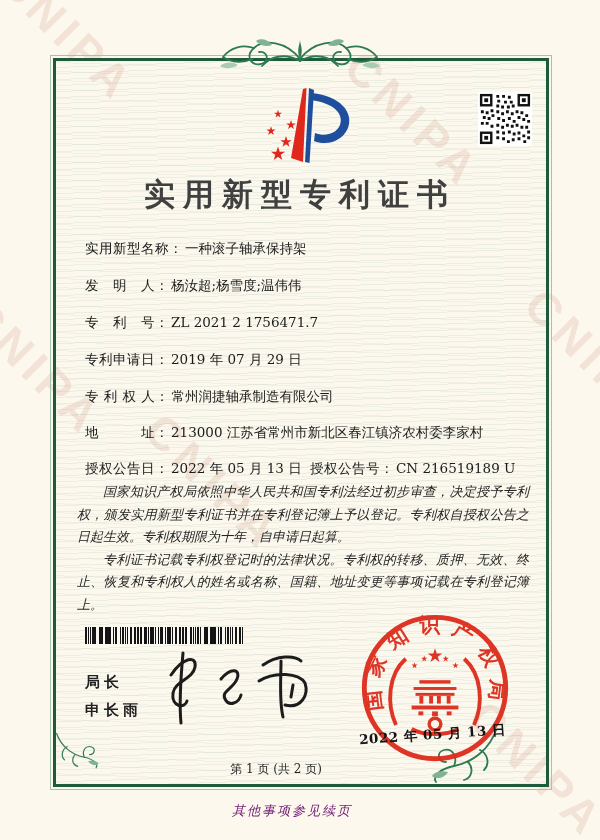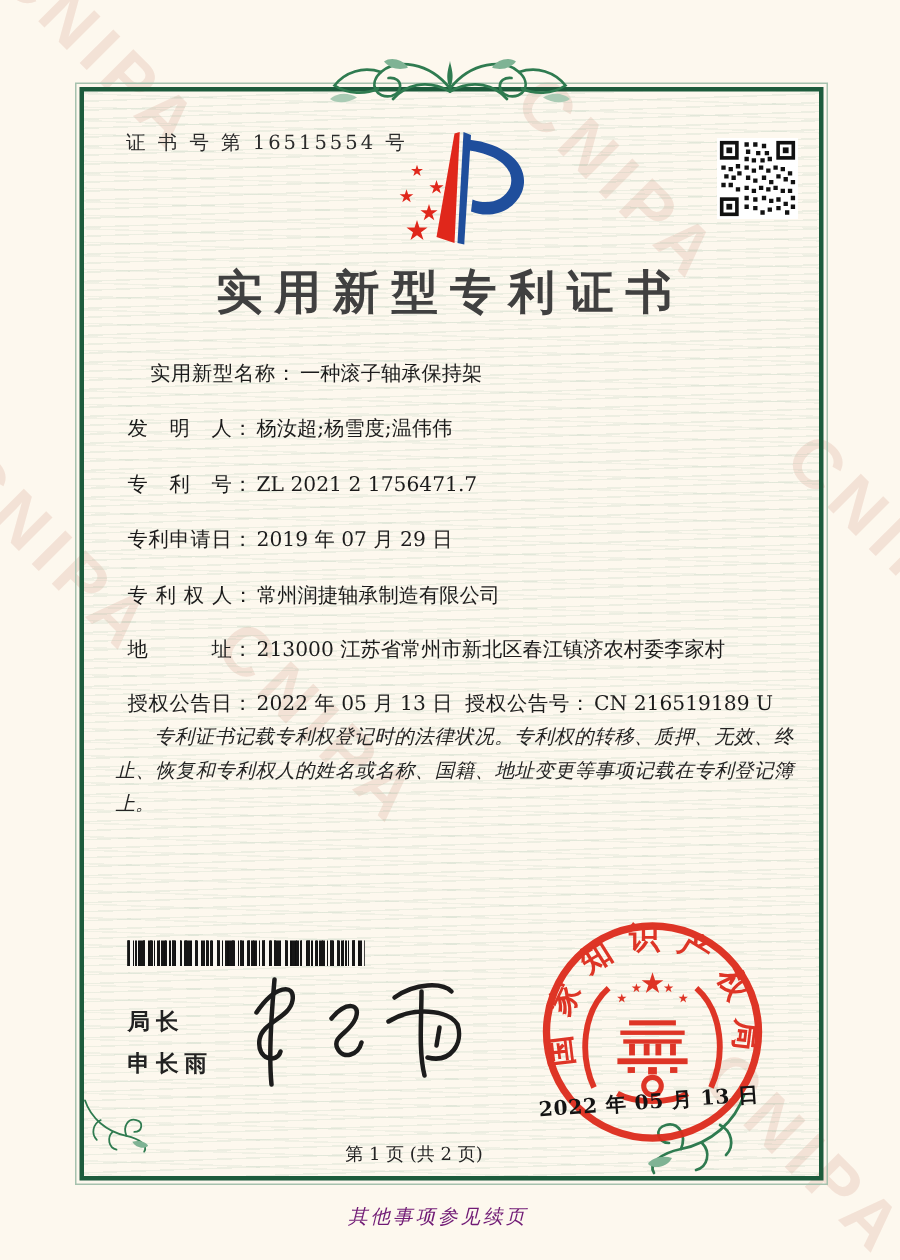--- a/index.html
+++ b/index.html
@@ -94,21 +94,20 @@
       <path d="M30,40 C34,30 28,22 20,24 C12,26 14,36 22,36"></path>
       <path d="M44,36 C50,42 48,52 40,54"></path>
       <path d="M56,24 C64,28 66,38 60,44"></path>
       <path d="M24,46 C18,44 10,46 8,50 C12,54 21,52 24,46 Z" fill="#7fb394" stroke="none"></path>
     </g>
   </svg>
   <svg class="abs" style="left:54px;top:722px;" width="50" height="56" viewBox="0 0 76 58">
     <use href="#cornerFl" transform="translate(76,0) scale(-1,1)"></use>
   </svg>
 
-  <div class="abs cert-no">证 书 号 第 16515554 号</div>
 
   <svg class="abs" style="left:248px;top:80px;" width="130" height="95" viewBox="0 0 130 95">
     <defs>
         <path id="st" d="M0,-10 L5.878,8.09 L-9.511,-3.09 L9.511,-3.09 L-5.878,8.09 Z"></path>
       </defs>
     <g fill="#e0271b">
       <use href="#st" transform="translate(30,34) scale(0.42)"></use>
       <use href="#st" transform="translate(43,45) scale(0.5)"></use>
       <use href="#st" transform="translate(23,51) scale(0.48)"></use>
       <use href="#st" transform="translate(38,62) scale(0.6)"></use>
@@ -136,21 +135,21 @@
     <g fill="#111">
       <rect x="6.5" y="6.5" width="4" height="4"></rect>
         <rect x="45.5" y="6.5" width="4" height="4"></rect>
         <rect x="6.5" y="45.5" width="4" height="4"></rect>
       <path d="M19 3h3v3h-3z M25 3h3v3h-3z M31 4h3v3h-3z M20 8h3v3h-3z M27 9h3v3h-3z M33 9h3v3h-3z M19 13h3v3h-3z M24 14h3v3h-3z M30 14h3v3h-3z M35 13h3v3h-3z M3 19h3v3h-3z M8 20h3v3h-3z M13 18h3v3h-3z M5 25h3v3h-3z M10 26h3v3h-3z M14 23h3v3h-3z M3 31h3v3h-3z M8 31h3v3h-3z M13 34h3v3h-3z M19 19h3v3h-3z M24 21h3v3h-3z M29 19h3v3h-3z M34 21h3v3h-3z M39 19h3v3h-3z M44 20h3v3h-3z M49 23h3v3h-3z M41 25h3v3h-3z M46 27h3v3h-3z M51 29h3v3h-3z M20 26h3v3h-3z M25 28h3v3h-3z M31 26h3v3h-3z M36 29h3v3h-3z M19 33h3v3h-3z M24 35h3v3h-3z M29 33h3v3h-3z M34 34h3v3h-3z M39 33h3v3h-3z M44 35h3v3h-3z M49 35h3v3h-3z M51 40h3v3h-3z M19 40h3v3h-3z M25 41h3v3h-3z M31 40h3v3h-3z M36 42h3v3h-3z M41 41h3v3h-3z M46 44h3v3h-3z M19 46h3v3h-3z M25 47h3v3h-3z M30 50h3v3h-3z M35 48h3v3h-3z M41 47h3v3h-3z M47 50h3v3h-3z M51 46h3v3h-3z"></path>
     </g>
   </svg>
 
   <div class="abs title">实用新型专利证书</div>
 
-  <div class="abs row" style="top:240px;margin-left:15px;">
+  <div class="abs row" style="top:240px;">
     <span class="lab">实用新型名称：</span><span class="val">一种滚子轴承保持架</span>
   </div>
   <div class="abs row" style="top:277px;">
     <span class="lab">发　明　人：</span><span class="val">杨汝超;杨雪度;温伟伟</span>
   </div>
   <div class="abs row" style="top:314px;">
     <span class="lab">专　利　号：</span><span class="val">ZL 2021 2 1756471.7</span>
   </div>
   <div class="abs row" style="top:351px;">
     <span class="lab">专利申请日：</span><span class="val">2019 年 07 月 29 日</span>
@@ -162,20 +161,21 @@
     <span class="lab">地　　　址：</span><span class="val">213000 江苏省常州市新北区春江镇济农村委李家村</span>
   </div>
   <div class="abs row" style="top:460px;width:460px;">
     <span class="lab">授权公告日：</span><span class="val">2022 年 05 月 13 日</span>
     <span class="grant-no-pair">
       <span class="lab">授权公告号：</span><span class="val">CN 216519189 U</span>
     </span>
   </div>
 
   <div class="abs paras">
+    <p>国家知识产权局依照中华人民共和国专利法经过初步审查，决定授予专利权，颁发实用新型专利证书并在专利登记簿上予以登记。专利权自授权公告之日起生效。专利权期限为十年，自申请日起算。</p>
     <p>专利证书记载专利权登记时的法律状况。专利权的转移、质押、无效、终止、恢复和专利权人的姓名或名称、国籍、地址变更等事项记载在专利登记簿上。</p>
   </div>
 
   <div class="abs barcode"></div>
 
   <div class="abs director">
     <div>局长</div>
     <div>申长雨</div>
   </div>
 

